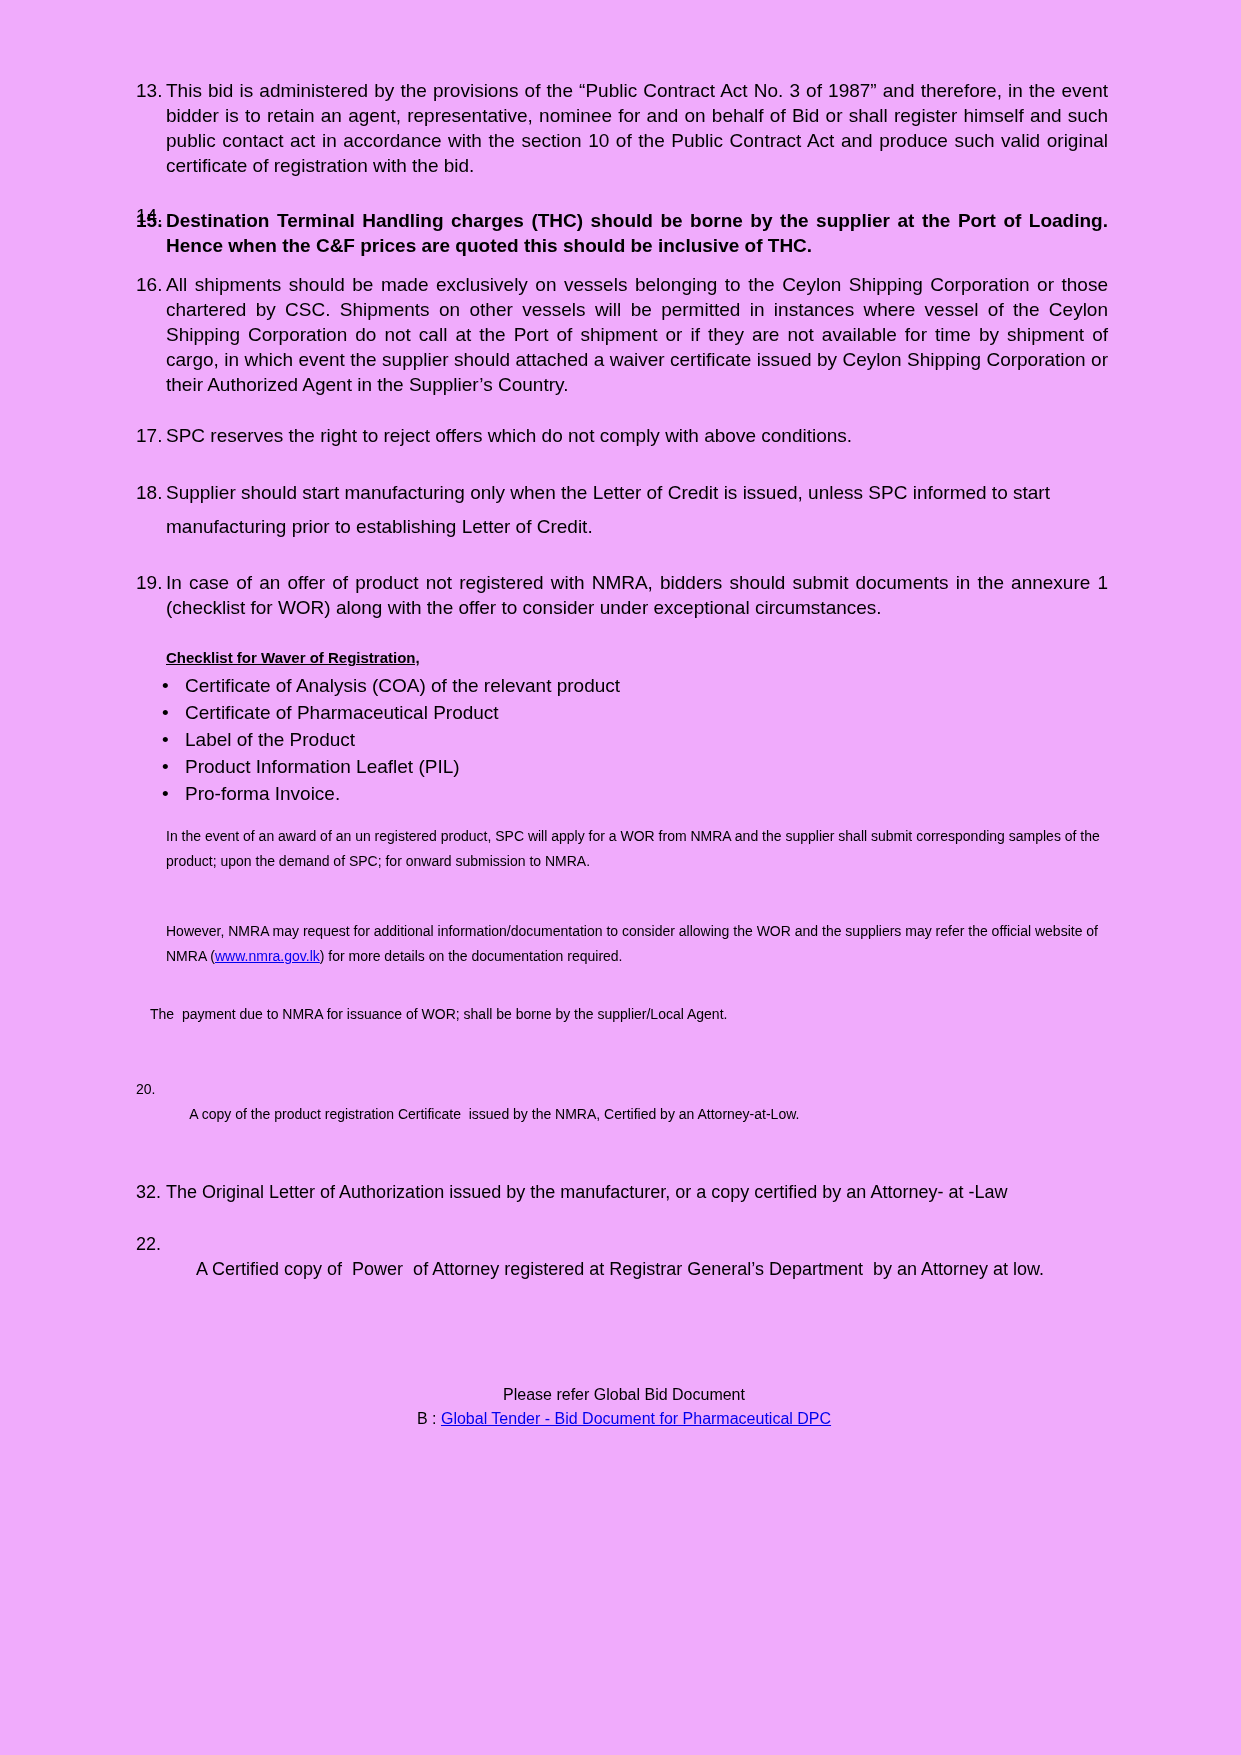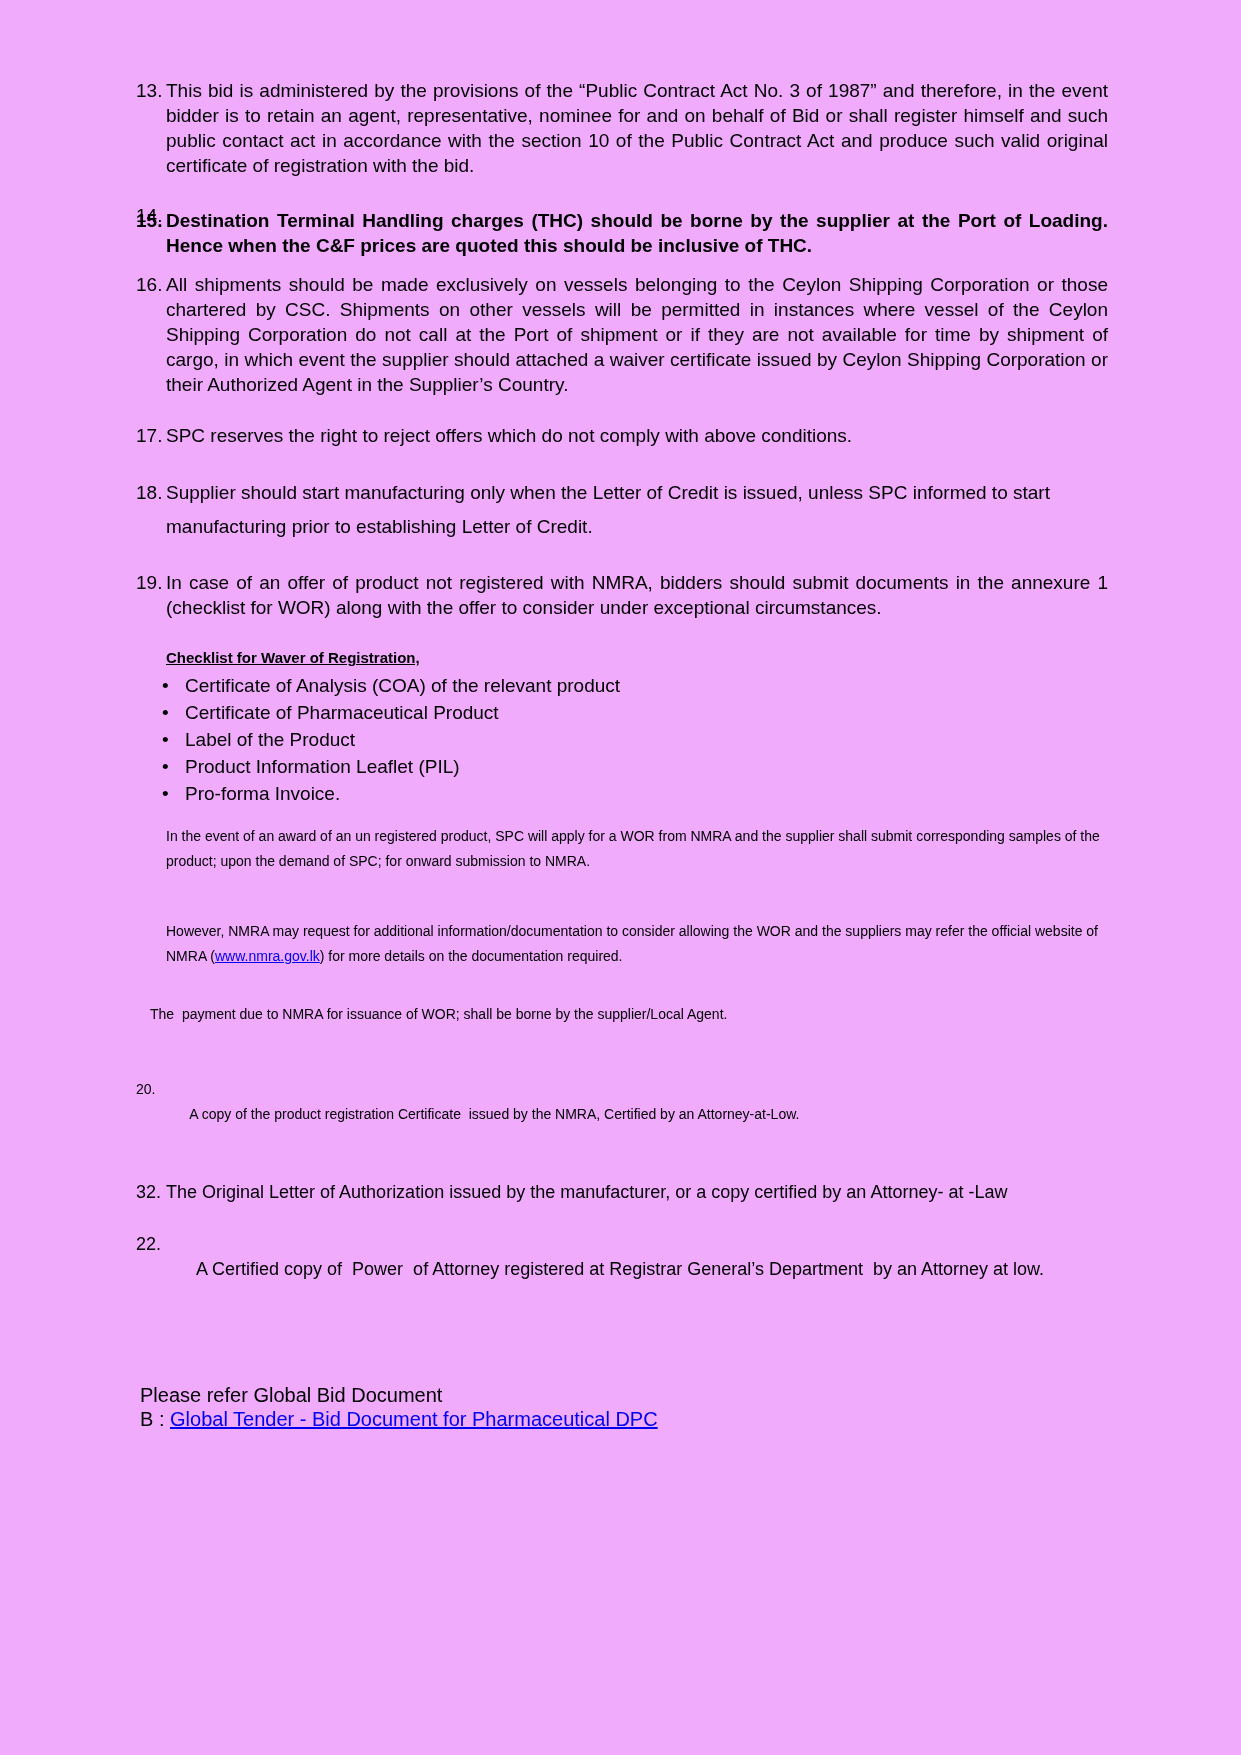--- a/index.html
+++ b/index.html
@@ -76,22 +76,23 @@
   #p-however { margin-top: 45px; }
   #p-payment { margin-top: 33px; padding-left: 14px; }
 
   #i20 { margin-top: 50px; font-size: 14px; }
   #i21 { margin-top: 28px; font-size: 18px; }
   #i22 { margin-top: 27px; font-size: 18px; }
 
   .footer {
     margin-top: 76px;
     padding-left: 4px;
-    font-size: 20px;
+    font-size: 16px;
     line-height: 24px;
+    text-align: center;
   }
   .footer .prefix { white-space: pre; }
 
   a.link, .link {
     color: #0000EE;
     text-decoration: underline;
     cursor: pointer;
   }
 </style>
 </head>

